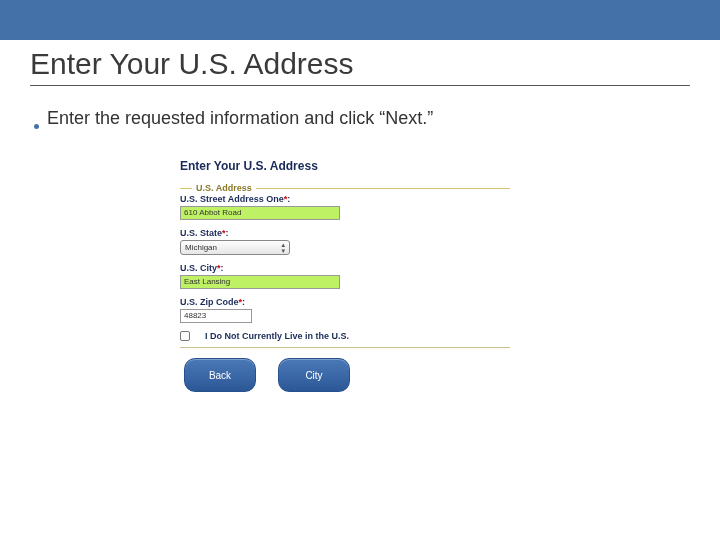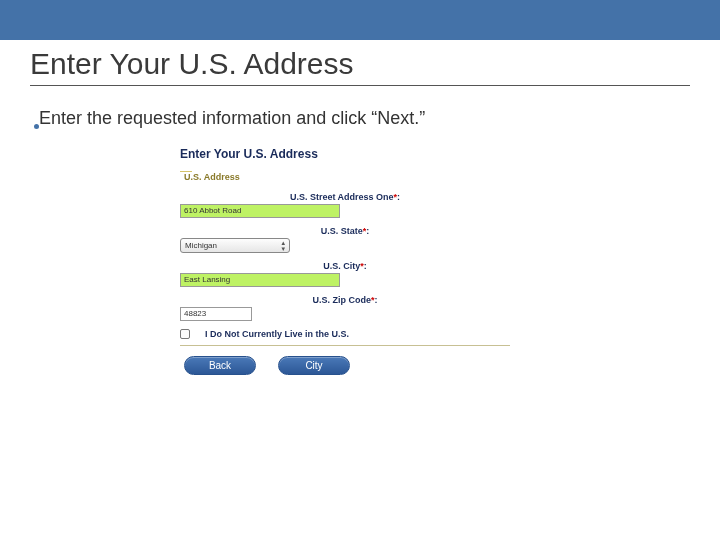--- a/index.html
+++ b/index.html
@@ -22,21 +22,22 @@
     font-size: 30px;
     color: #3a3a3a;
     font-weight: 400;
     padding-bottom: 4px;
     border-bottom: 1px solid #555;
     margin-bottom: 22px;
   }
   .bullet-row {
     display: flex;
     align-items: flex-end;
-    margin-bottom: 18px;
+    gap: 8px;
+    margin-bottom: 30px;
     padding-left: 4px;
   }
   .bullet-dot {
     width: 5px; height: 5px; border-radius: 50%;
     background: #4472a8;
     flex: 0 0 auto;
   }
   .bullet-text {
     font-size: 18px;
     color: #333;
@@ -48,43 +49,41 @@
     color: #1a2b5a;
   }
   .form-heading {
     font-size: 12px;
     font-weight: bold;
     color: #1a2b5a;
     margin-bottom: 10px;
   }
   .section-line {
     display: flex;
-    align-items: flex-start;
-    margin-bottom: 10px;
-    flex-direction: column;
+    align-items: center;
+    margin-bottom: 1px;
   }
   .section-line .lead {
     width: 12px; height: 1px; background: #d6c36a;
   }
   .section-line .lbl {
     color: #8a7a2a;
     font-weight: bold;
     font-size: 9px;
     padding: 0 4px;
   }
   .section-line .tail {
     flex: 1; height: 1px; background: #d6c36a;
   }
   .field-block { margin-bottom: 8px; }
   .field-label {
     font-weight: bold;
     font-size: 9px;
     color: #1a2b5a;
     margin-bottom: 2px;
-    text-align: center;
   }
   .req { color: #cc0000; }
   .text-input {
     width: 160px;
     height: 14px;
     border: 1px solid #999;
     background: #bef264;
     font-size: 8px;
     padding: 0 3px;
     line-height: 12px;
@@ -141,21 +140,21 @@
     background: #c7c093;
     margin: 4px 0 10px 0;
   }
   .btn-row {
     display: flex;
     gap: 22px;
     padding-left: 4px;
   }
   .pill-btn {
     width: 72px;
-    height: 19px;
+    height: 34px;
     border-radius: 11px;
     background: linear-gradient(#4a79b8,#2c5796);
     border: 1px solid #27518d;
     color: #fff;
     font-size: 10px;
     display: flex;
     align-items: center;
     justify-content: center;
     box-shadow: inset 0 1px 0 rgba(255,255,255,0.3);
   }

